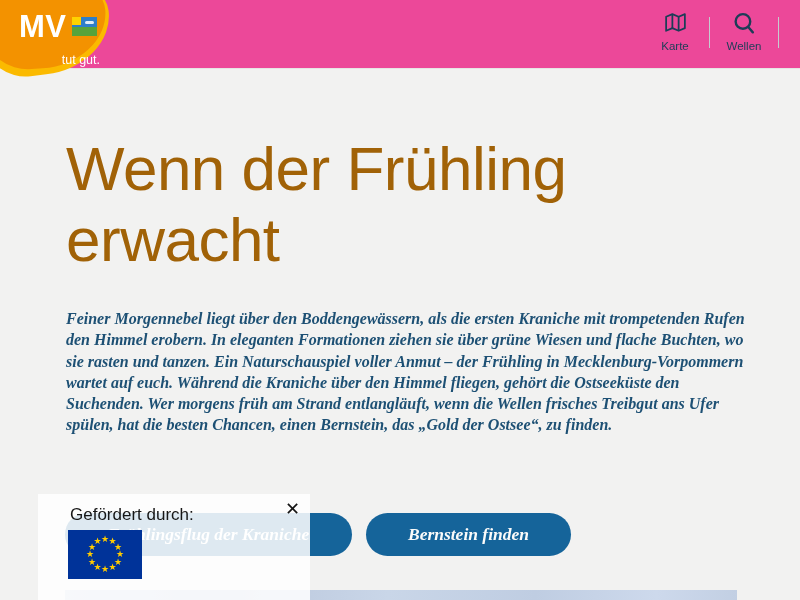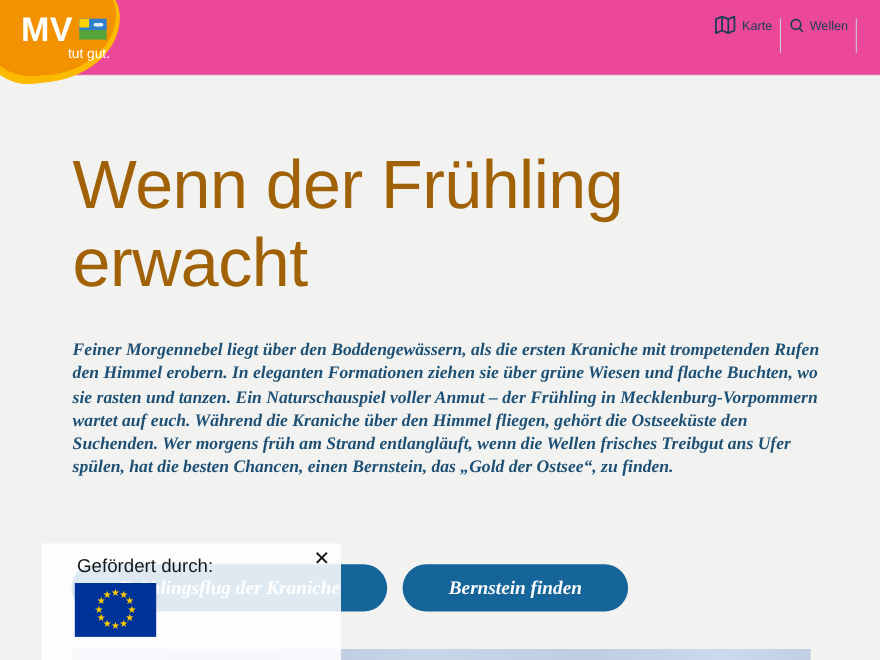--- a/index.html
+++ b/index.html
@@ -27,26 +27,26 @@
     background:#f39200;border-radius:48% 52% 60% 40% / 42% 46% 64% 48%;
     transform:rotate(-4deg);
   }
   .logo-content{position:absolute;left:19px;top:11px;width:82px;color:#ffffff;}
   .logo-row{display:flex;align-items:center;gap:5px;}
   .mv-initials{font-size:31px;font-weight:bold;line-height:1;letter-spacing:0.5px;}
   .mv-flag{width:25px;height:19px;position:relative;flex:0 0 auto;
     background:linear-gradient(#2e7ec9 0 54%,#57a33b 54% 100%);overflow:hidden;}
   .mv-flag .sun{position:absolute;left:0;top:0;width:9px;height:8px;background:#ffd200;}
   .mv-flag .cloud{position:absolute;right:3px;top:4px;width:9px;height:3px;background:rgba(255,255,255,.85);border-radius:2px;}
-  .tagline{font-size:12.5px;text-align:right;margin-top:0;padding-right:1px;}
+  .tagline{font-size:12.5px;text-align:right;margin-top:11px;padding-right:1px;}
 
   
   .header-nav{position:absolute;right:14px;top:11px;display:flex;align-items:flex-start;}
   .nav-item{
-    width:54px;display:flex;flex-direction:row;align-items:center;gap:4px;
+    width:54px;display:flex;flex-direction:column;align-items:center;gap:4px;
     background:none;border:none;padding:0;color:#1c3d57;cursor:pointer;
     font-family:"Liberation Sans",sans-serif;
   }
   .nav-item svg{width:25px;height:25px;display:block;}
   .nav-label{font-size:11.5px;color:#1c3d57;}
   .nav-divider{width:1px;height:31px;background:#c6cad0;margin:6px 7px 0 7px;}
 
   
   .hero-title{
     position:absolute;left:66px;top:134px;width:560px;margin:0;

